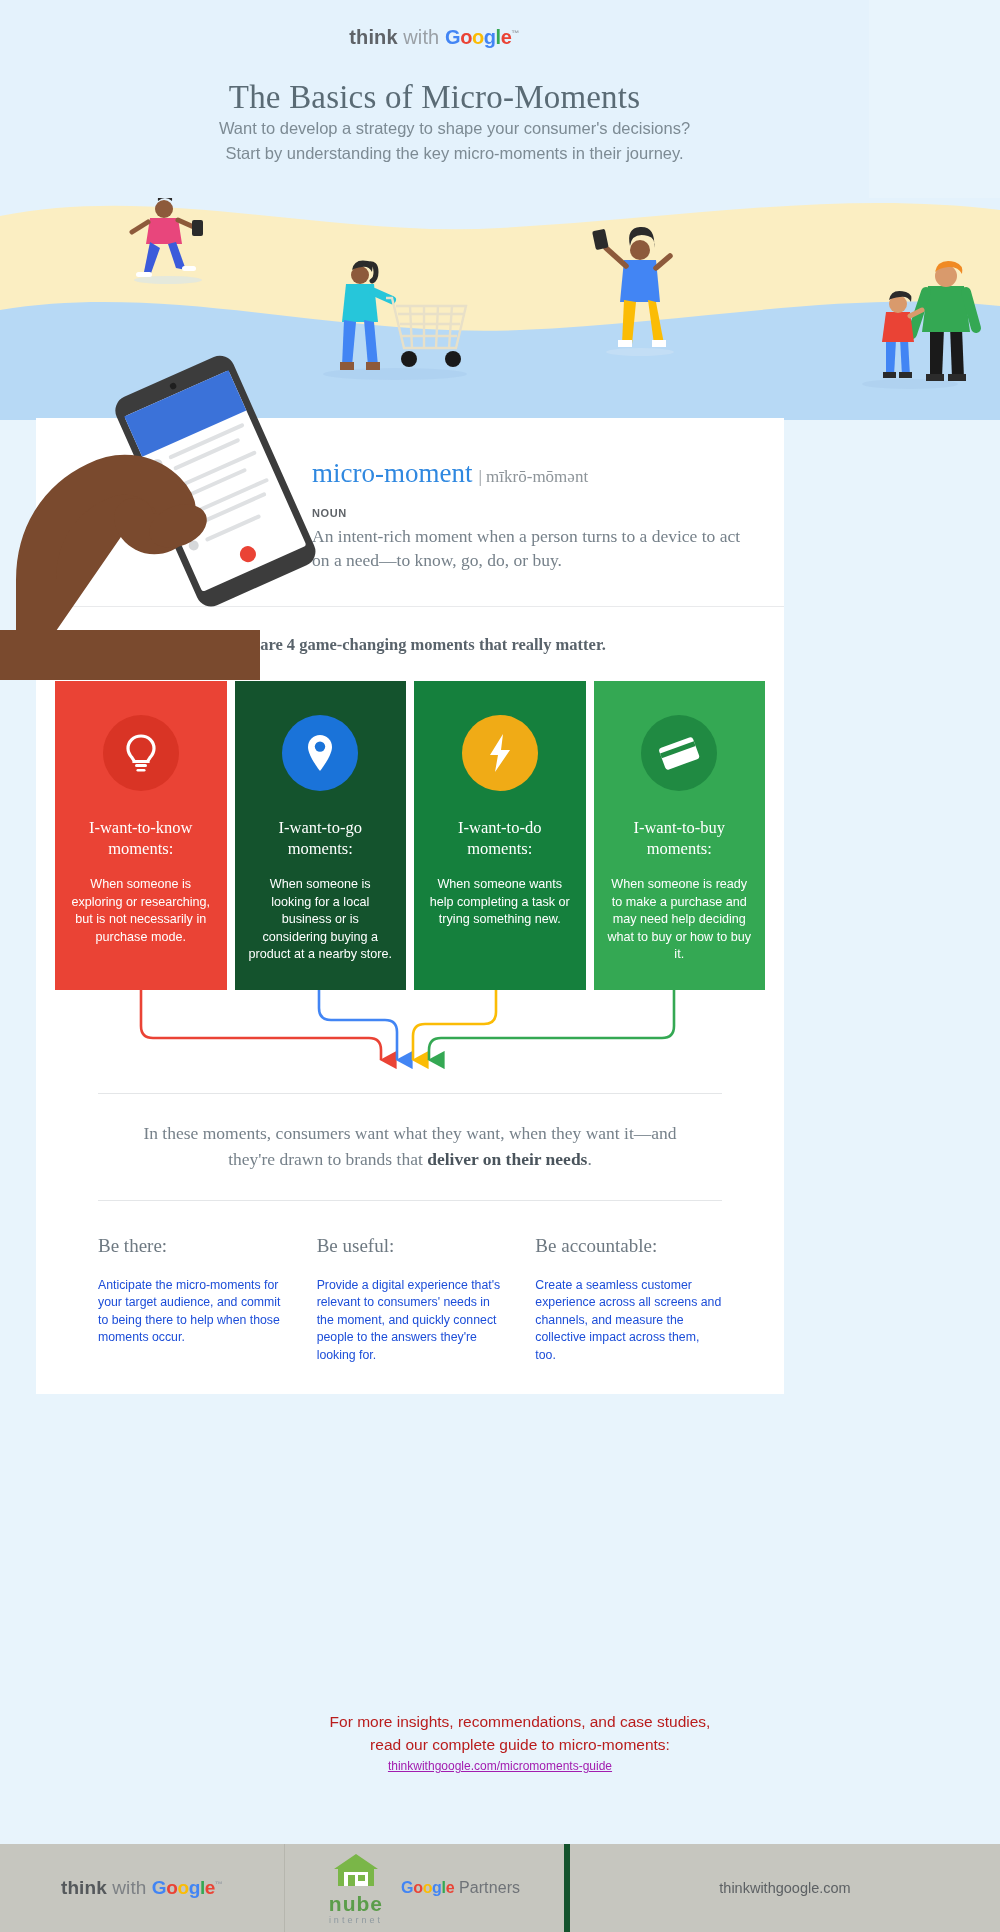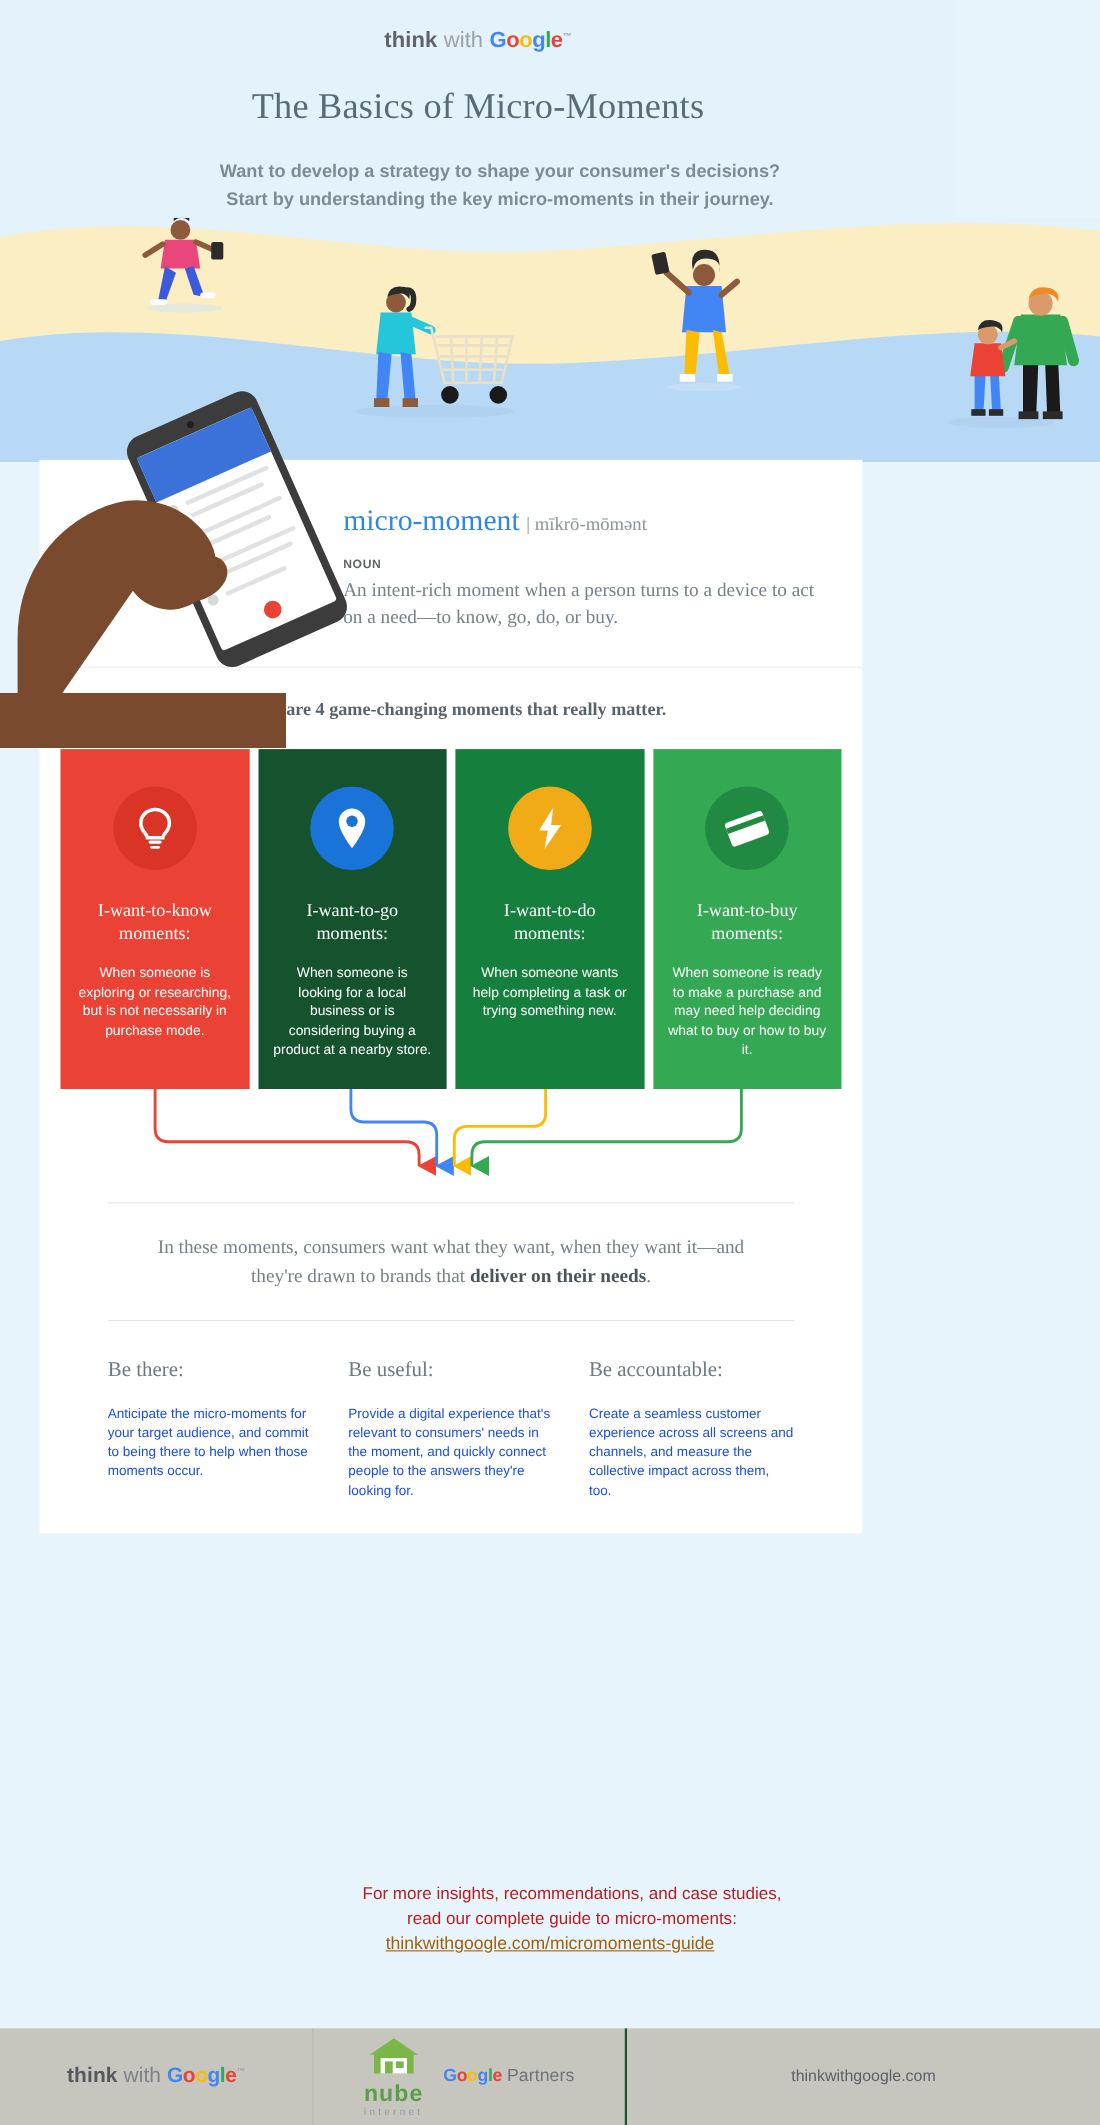--- a/index.html
+++ b/index.html
@@ -29,23 +29,22 @@
   .twg-logo .gword { font-weight: 700; letter-spacing:-.4px; }
   .twg-logo sup { font-size: 8px; vertical-align: super; color:#9aa0a6; }
 
   h1.main-title {
     margin-top: 30px;
     font-family: "Liberation Serif", serif;
     font-size: 33px; font-weight: 400;
     color: #5a6b75; letter-spacing: .2px;
   }
   .subtitle {
-    margin-top: 28px;
     font-size: 16.5px; line-height: 25px;
-    color: #7d8b94; font-weight: 700; padding-left: 40px;
+    color: #7d8b94; font-weight: 400; padding-left: 40px;
   }
 
   
   .band { position: absolute; top: 198px; left: 0; width: 1000px; height: 222px; overflow: hidden; }
   .band svg { display:block; }
 
   
   .card {
     position: absolute; top: 418px; left: 36px;
     width: 748px; background: #fff;
@@ -121,30 +120,30 @@
     font-size: 19px; font-weight: 400; color:#6e7982; margin-bottom: 20px;
   }
   .be-col p { font-size: 12.3px; line-height: 17.5px; color:#1d4ed8; }
 
   
   .cta {
     position: absolute; top: 1370px; left: 0; width: 1000px;
     text-align:center; z-index: 1;
   }
   .cta-text { font-size: 15.5px; line-height: 23px; color: #b91c1c; padding-left: 40px; }
-  .cta-link { font-size: 16px; color: #a16207; display:block; margin-top: 3px; }
+  .cta-link { font-size: 12px; color: #a21caf; display:block; margin-top: 3px; }
 
   
   .footer {
     position:absolute; bottom:0; left:0; width:1000px; height:88px;
     background: #c6c6bf; display:flex; align-items:center;
   }
   .footer-seg { display:flex; align-items:center; justify-content:center; height:88px; }
   .f1 { width: 285px; border-right: 1px solid #b6b6ae; }
-  .f2 { width: 285px; border-right: 2px solid #14532d; gap:18px; }
+  .f2 { width: 285px; border-right: 6px solid #14532d; gap:18px; }
   .f3 { flex:1; }
   .footer .twg-logo { font-size: 19px; color:#55595c; }
   .footer .twg-logo .with { color:#7d8185; }
   .g-partners { font-size: 16px; color:#6f7378; letter-spacing:.1px; }
   .g-partners .gw { font-weight:700; letter-spacing:-.3px; }
   .f-url { font-size: 14.5px; color:#5d6164; }
   .nube { text-align:center; line-height:1; }
   .nube-word { font-size: 21px; color:#5b9d4a; font-weight:700; letter-spacing:1px; }
   .nube-sub { font-size: 9px; color:#8f9aa0; letter-spacing: 3px; margin-top:2px; }
 </style>

